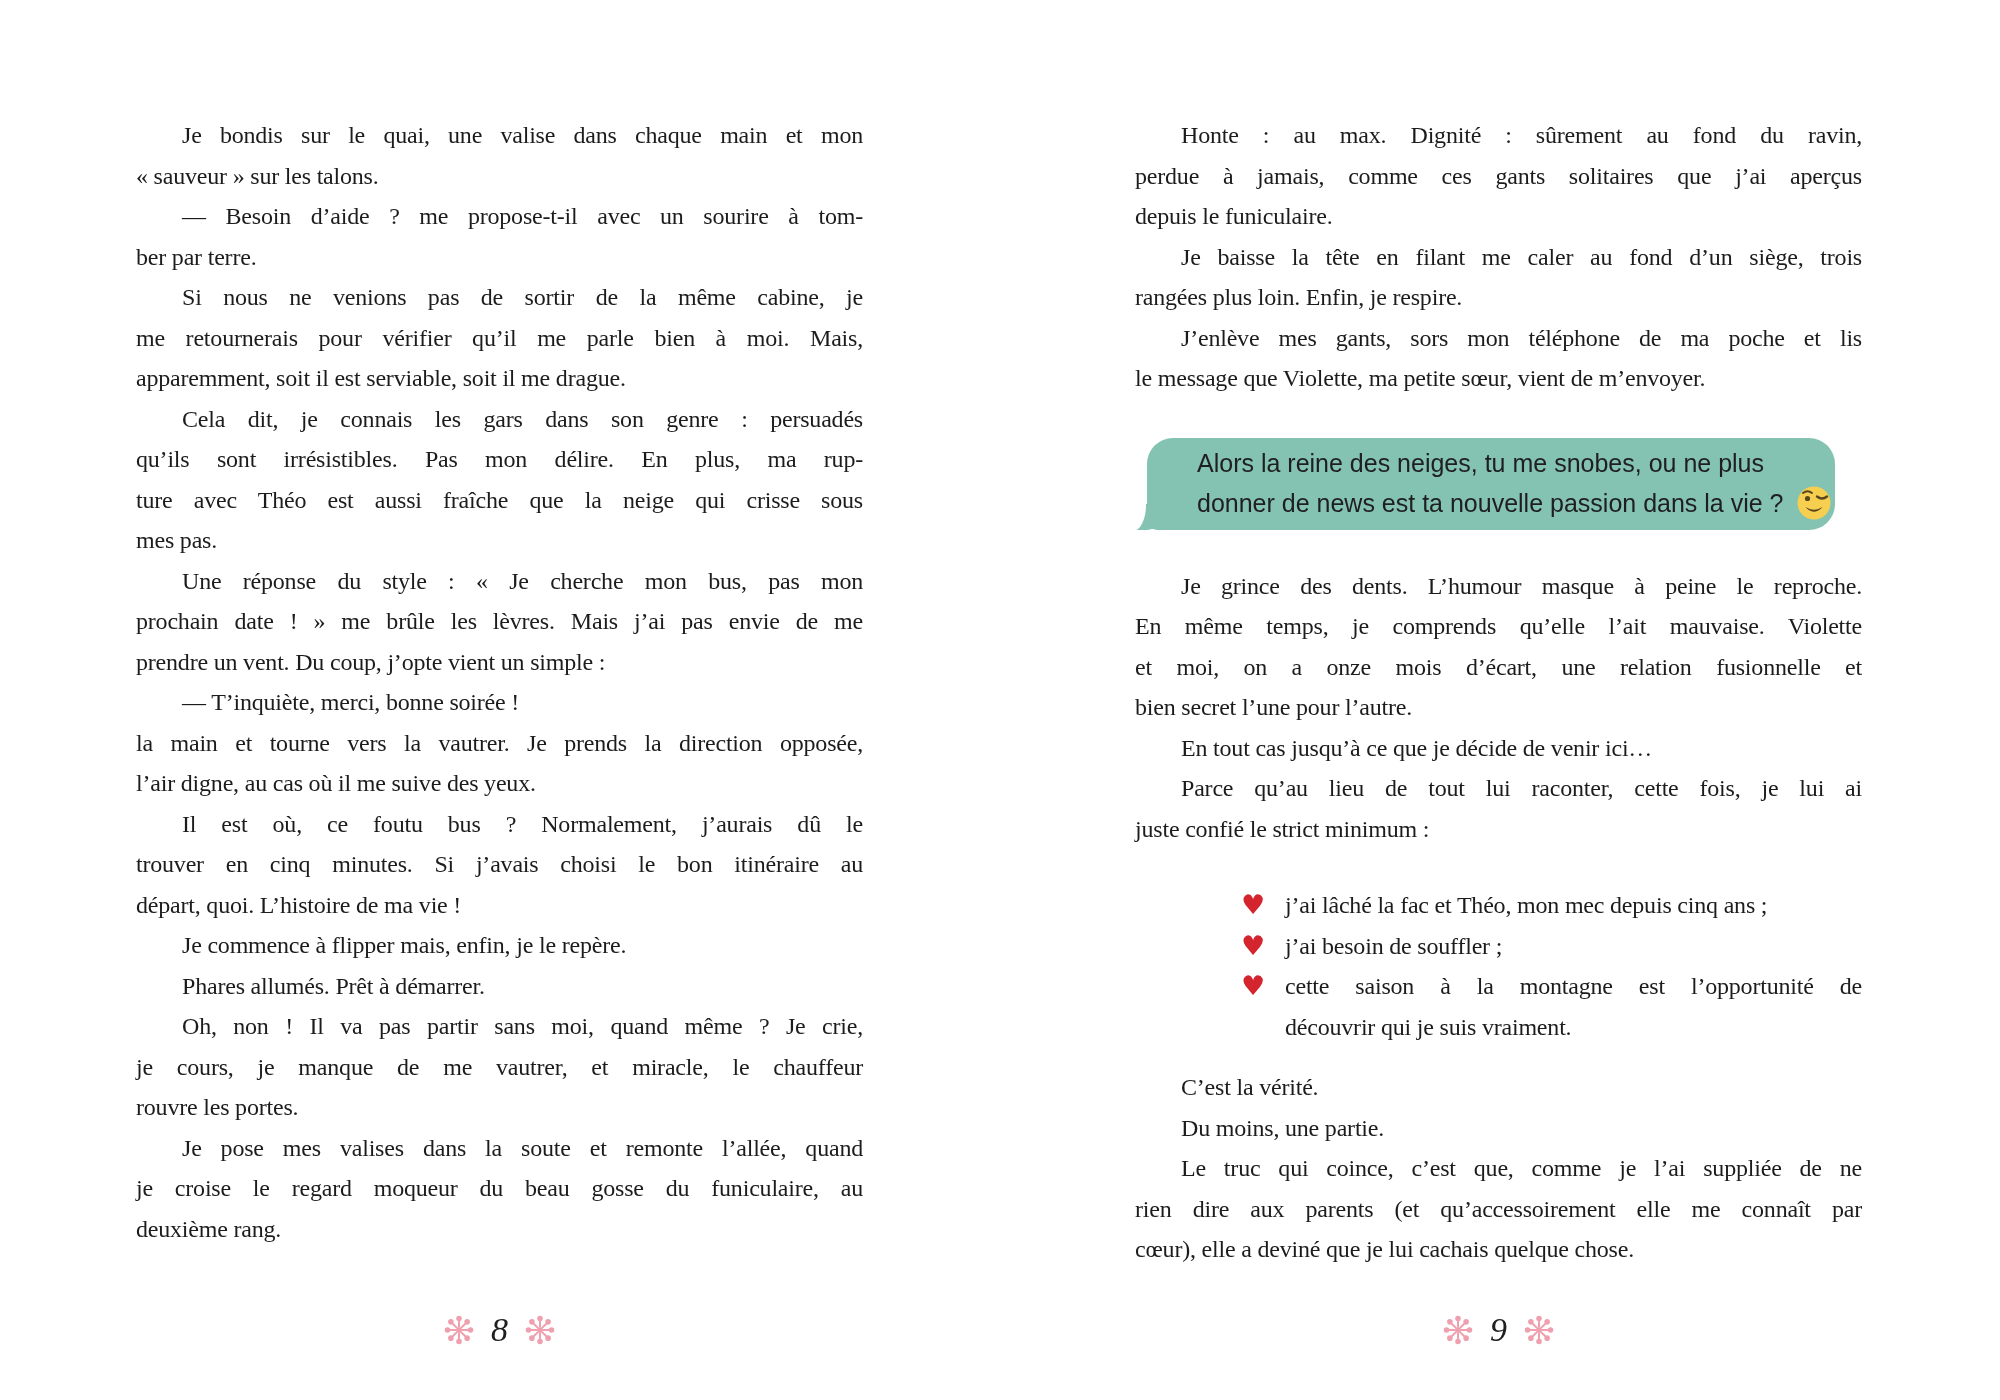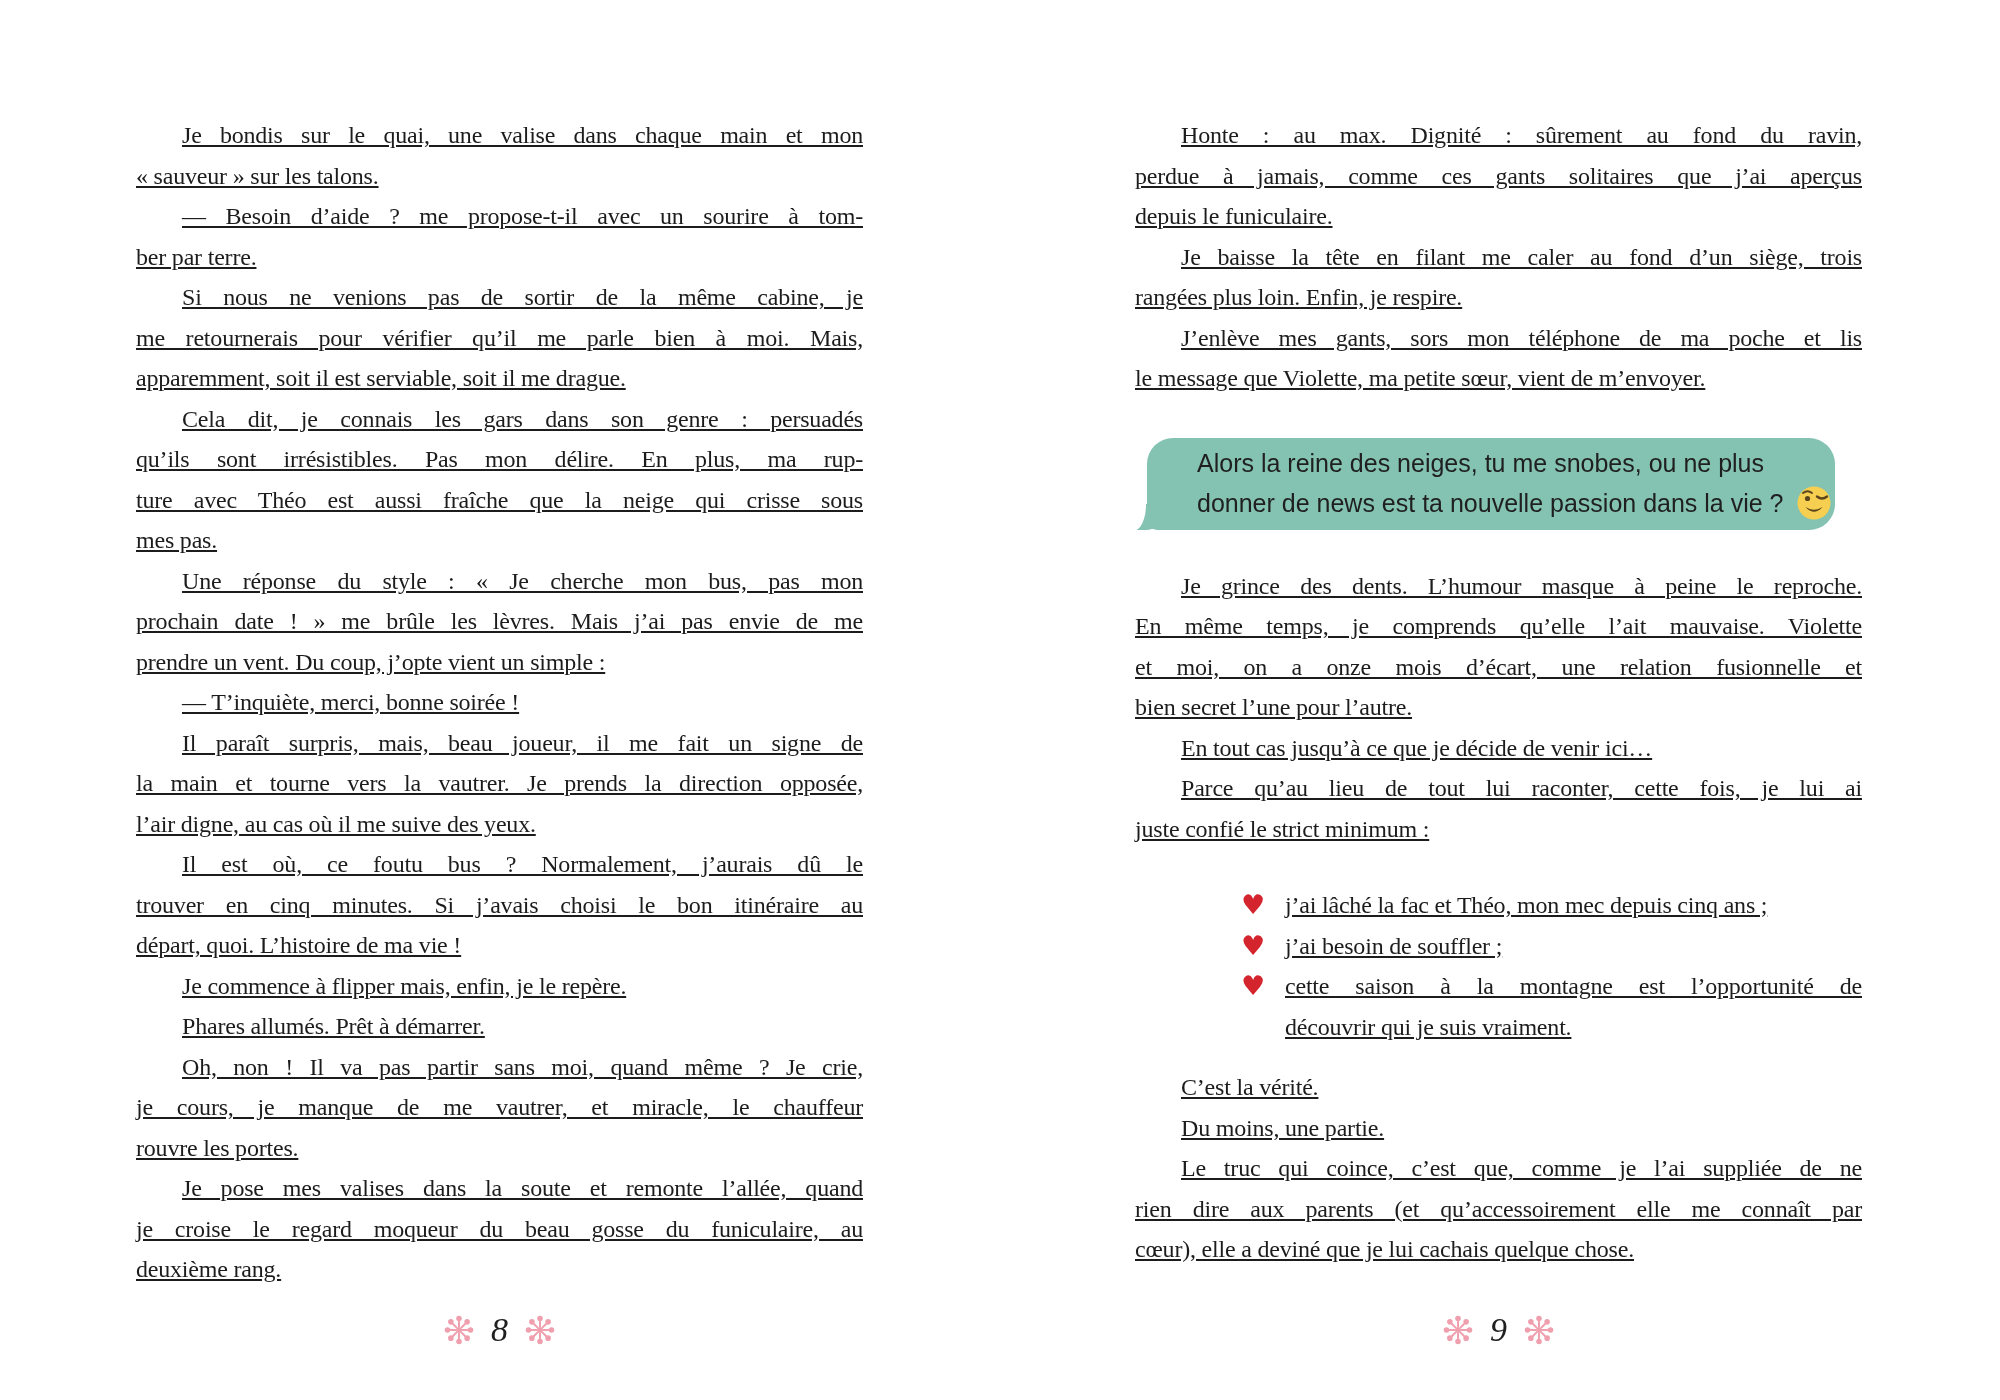--- a/index.html
+++ b/index.html
@@ -8,21 +8,21 @@
     font-family:"Liberation Serif", serif;color:var(--text,#1c1c1c);
     overflow:hidden;
   }
   .col{position:absolute;top:115px;width:727px;}
   #page-left-col{left:136px;}
   #page-right-col{left:1135px;}
 
   .para{margin:0;}
   .line{
     font-size:24px;line-height:40.5px;letter-spacing:-0.2px;
-    text-align:justify;text-align-last:justify;text-decoration:underline;
+    text-align:justify;text-align-last:justify;
   }
   .line.first{text-indent:46px;}
   .line.last{text-align-last:left;}
 
   
   .bubble{
     position:relative;box-sizing:border-box;
     margin:39px 6px 36px 12px;width:688px;
     background:var(--bubble,#84c2b1);
     border-radius:26px 26px 26px 10px;
@@ -91,21 +91,20 @@
     </div>
     <div class="para">
       <div class="line first">Une réponse du style : « Je cherche mon bus, pas mon</div>
       <div class="line">prochain date ! » me brûle les lèvres. Mais j’ai pas envie de me</div>
       <div class="line last">prendre un vent. Du coup, j’opte vient un simple :</div>
     </div>
     <div class="para">
       <div class="line first last">— T’inquiète, merci, bonne soirée !</div>
     </div>
     <div class="para">
-      <div class="line first">Il paraît surpris, mais, beau joueur, il me fait un signe de</div>
       <div class="line">la main et tourne vers la vautrer. Je prends la direction opposée,</div>
       <div class="line last">l’air digne, au cas où il me suive des yeux.</div>
     </div>
     <div class="para">
       <div class="line first">Il est où, ce foutu bus ? Normalement, j’aurais dû le</div>
       <div class="line">trouver en cinq minutes. Si j’avais choisi le bon itinéraire au</div>
       <div class="line last">départ, quoi. L’histoire de ma vie !</div>
     </div>
     <div class="para">
       <div class="line first last">Je commence à flipper mais, enfin, je le repère.</div>

